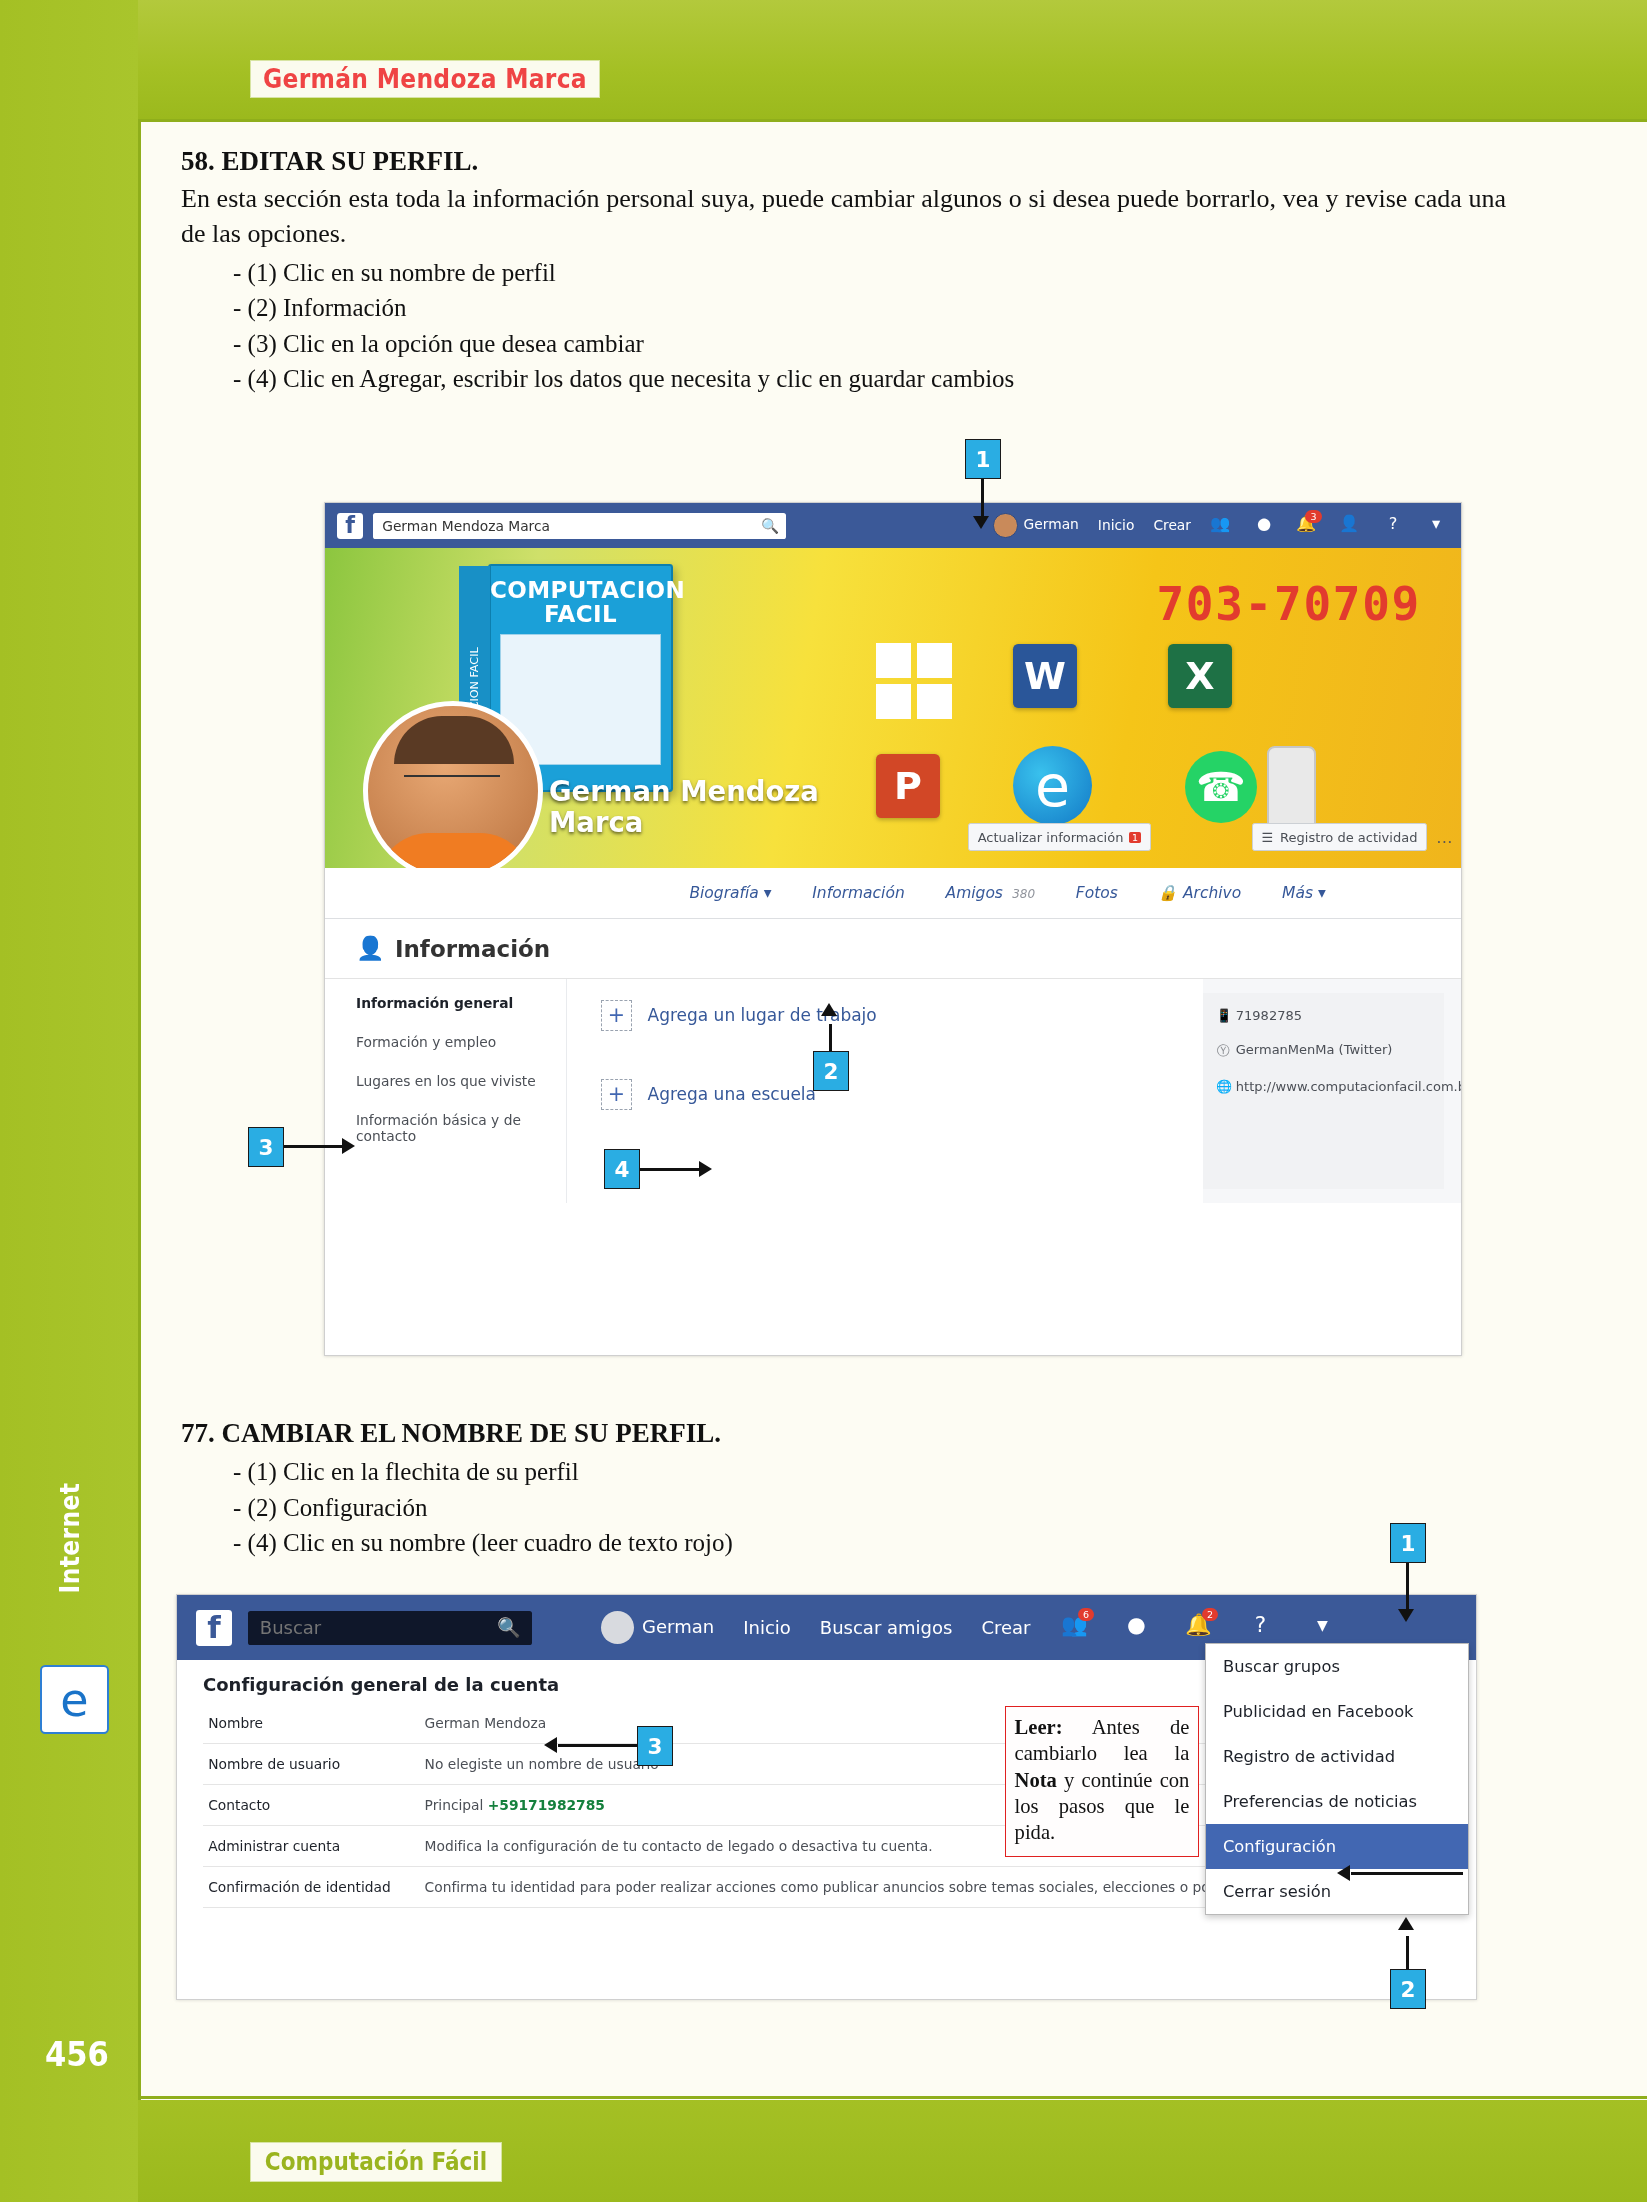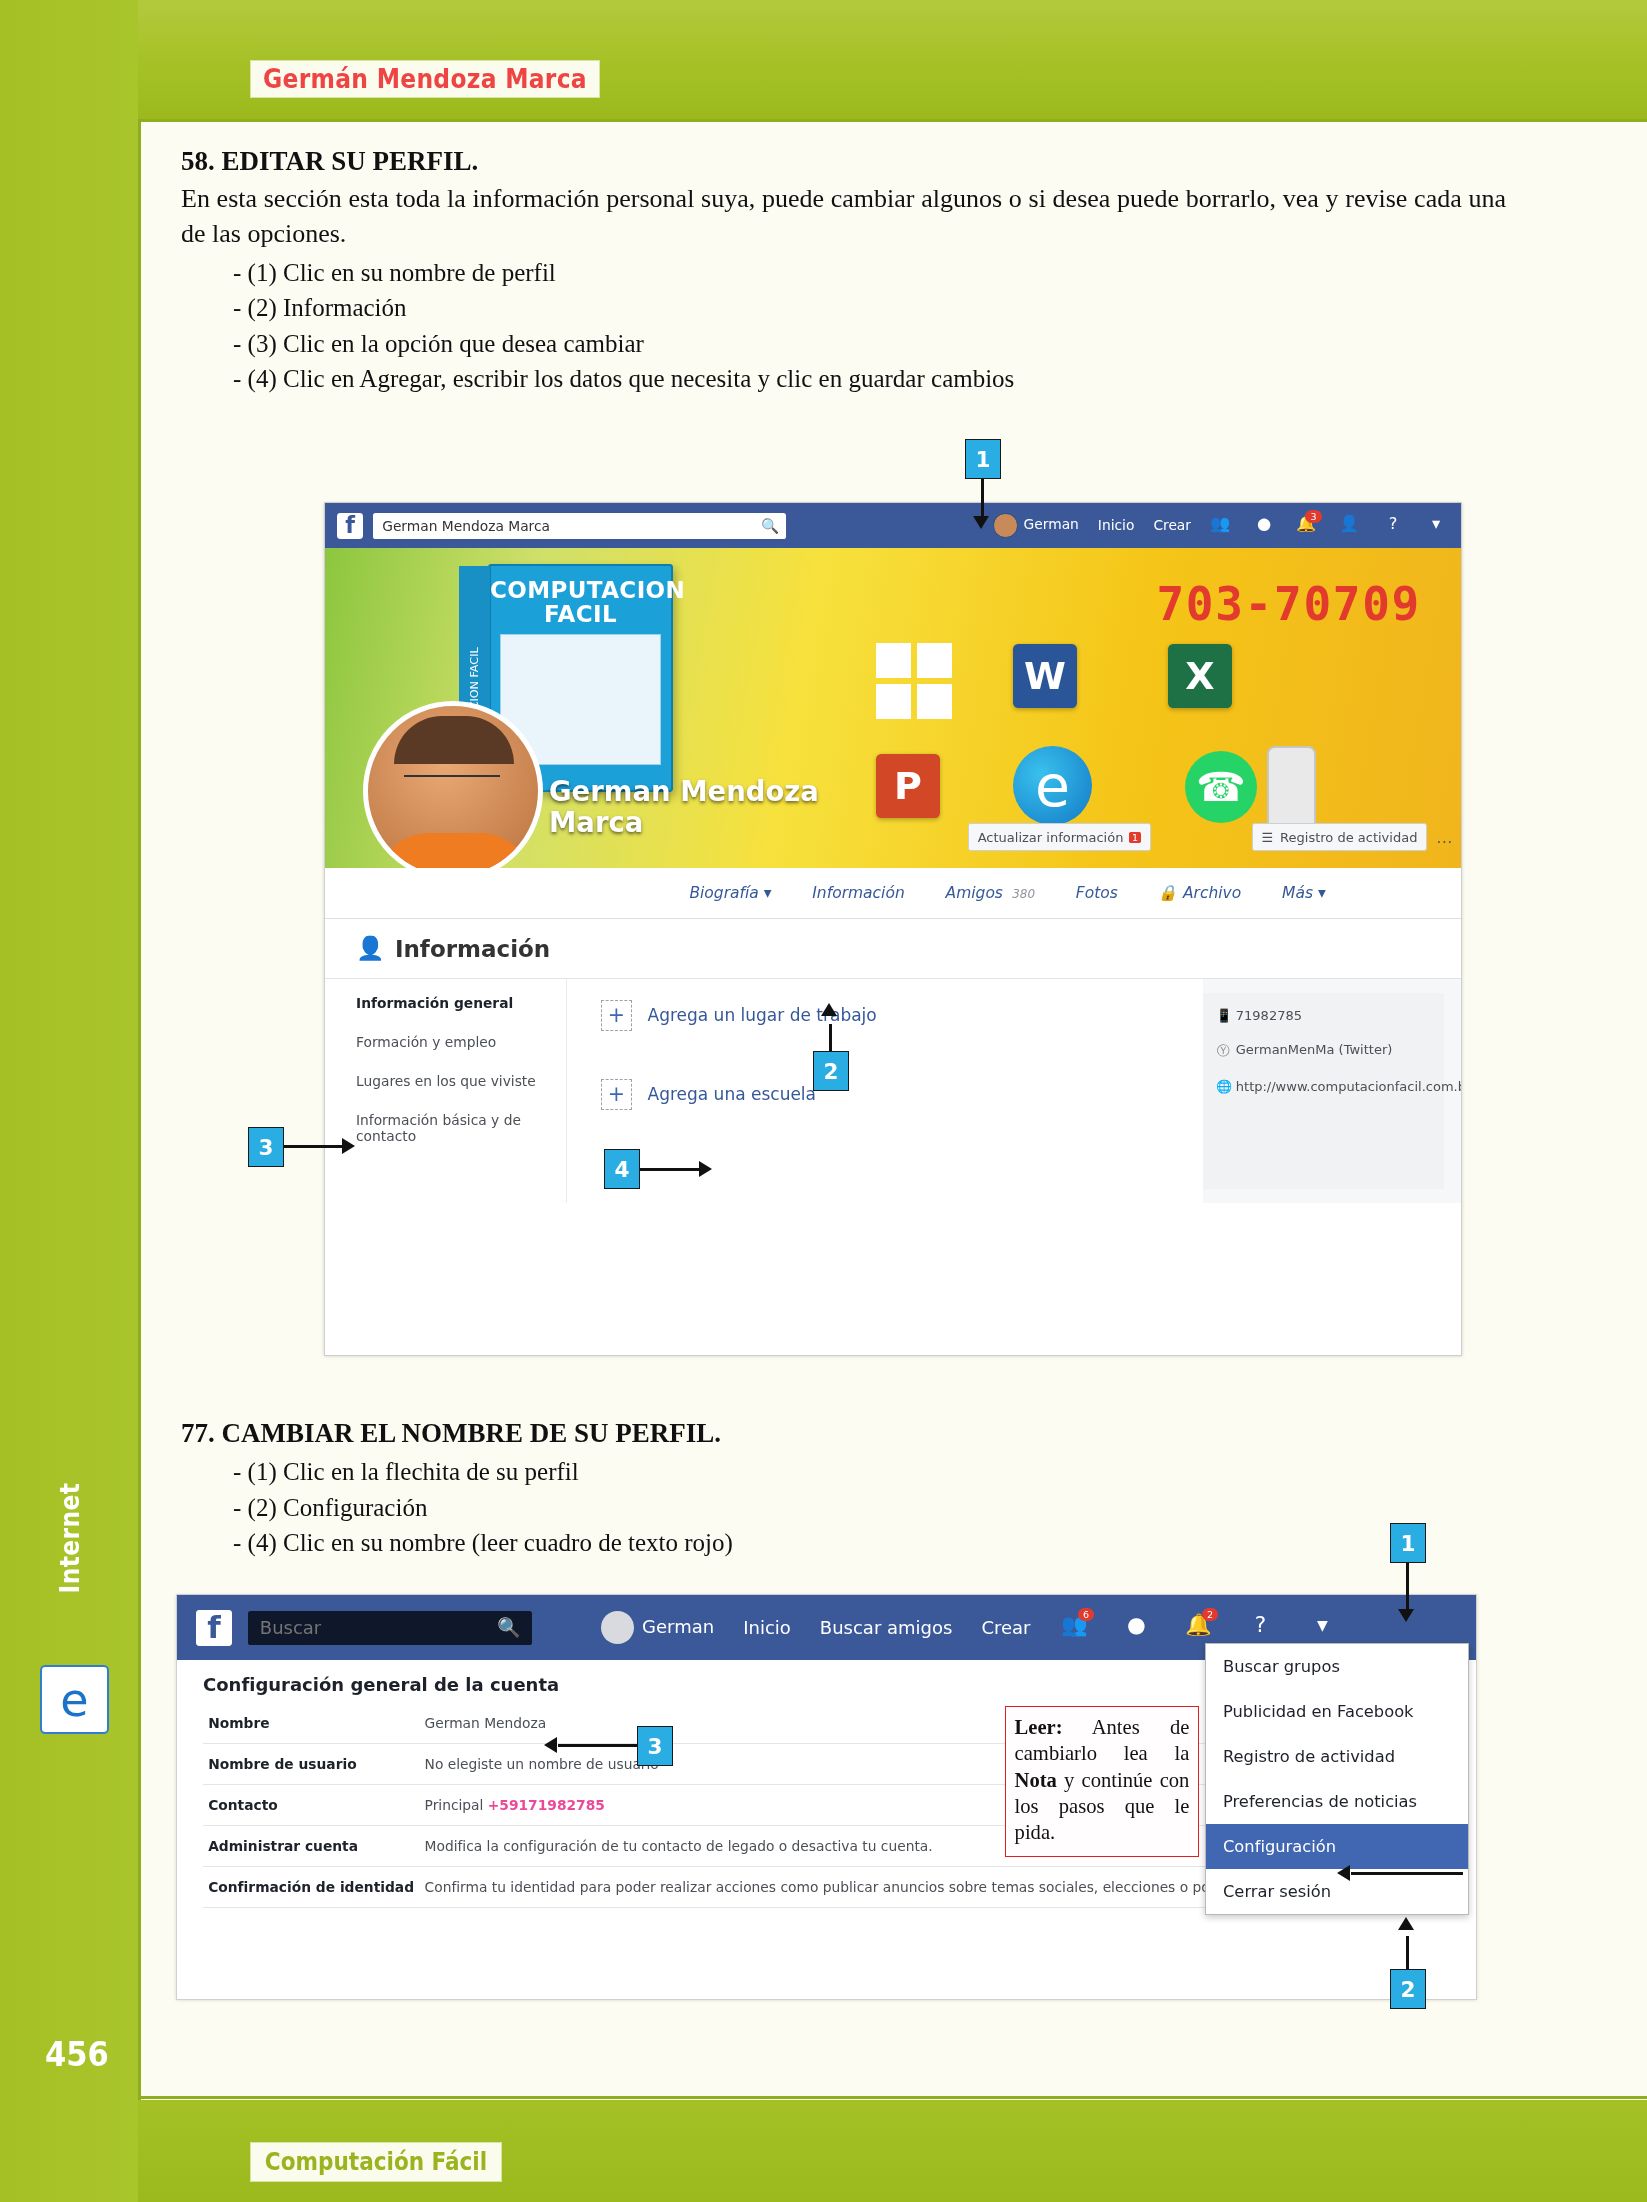--- a/index.html
+++ b/index.html
@@ -158,23 +158,23 @@
      padding:0 10.3px;box-sizing:border-box;}
   .fb-search2 input{border:0;outline:0;width:100%;font-family:"DejaVu Sans",sans-serif;font-size:18px;color:#8a8d91;background:transparent;}
   .fb-nav2{display:flex;align-items:center;margin-left:40px;color:#fff;font-family:"DejaVu Sans",sans-serif;font-size:18px;}
   .fb-nav2 .item{margin-left:29px;}
   .fb-nav2 .avatar{width:33px;height:33px;border-radius:50%;background:#d8dadf;display:inline-block;
      vertical-align:middle;margin-right:8.6px;}
   .fb-ico2{width:36px;height:31px;margin-left:26px;position:relative;color:#fff;font-size:21.5px;text-align:center;}
   .set-title{padding:13.8px 0 8.6px 26px;font-family:"DejaVu Sans",sans-serif;font-weight:bold;font-size:18px;color:#1d2129;}
   .set-table{width:96%;margin:0 0 0 26px;border-collapse:collapse;font-family:"DejaVu Sans",sans-serif;}
   .set-table td{border-bottom:0.9px solid #e5e5e5;padding:12px 5.2px;font-size:13.8px;color:#4b4f56;vertical-align:top;}
-  .set-table td.k{width:206px;font-weight:bold;color:#1d2129;}
+  .set-table td.k{width:206px;font-weight:normal;color:#1d2129;}
   .set-table td.a{width:60px;text-align:right;color:#365899;}
-  .set-table td.v .strong{font-weight:bold;color:#ec4899;}
+  .set-table td.v .strong{font-weight:bold;color:#15803d;}
 
   .dropdown{position:absolute;left:1205px;top:1643px;width:262px;background:#fff;border:0.9px solid #b9b9b9;
      box-shadow:0 2.6px 6.9px rgba(0,0,0,.22);z-index:30;}
   .dropdown .it{padding:13px 17px;font-family:"DejaVu Sans",sans-serif;font-size:16.3px;color:#1d2129;}
   .dropdown .it.hl{background:#4267b2;color:#fff;}
   .redbox{position:absolute;left:1005px;top:1706px;width:194px;height:151px;border:1.7px solid #e02020;
      background:#fffdfd;padding:6.9px 8.6px;box-sizing:border-box;z-index:31;
      font-family:"Liberation Serif",serif;font-size:20.6px;line-height:1.28;color:#111;text-align:justify;}
   .redbox b{font-weight:bold;}
 </style>

